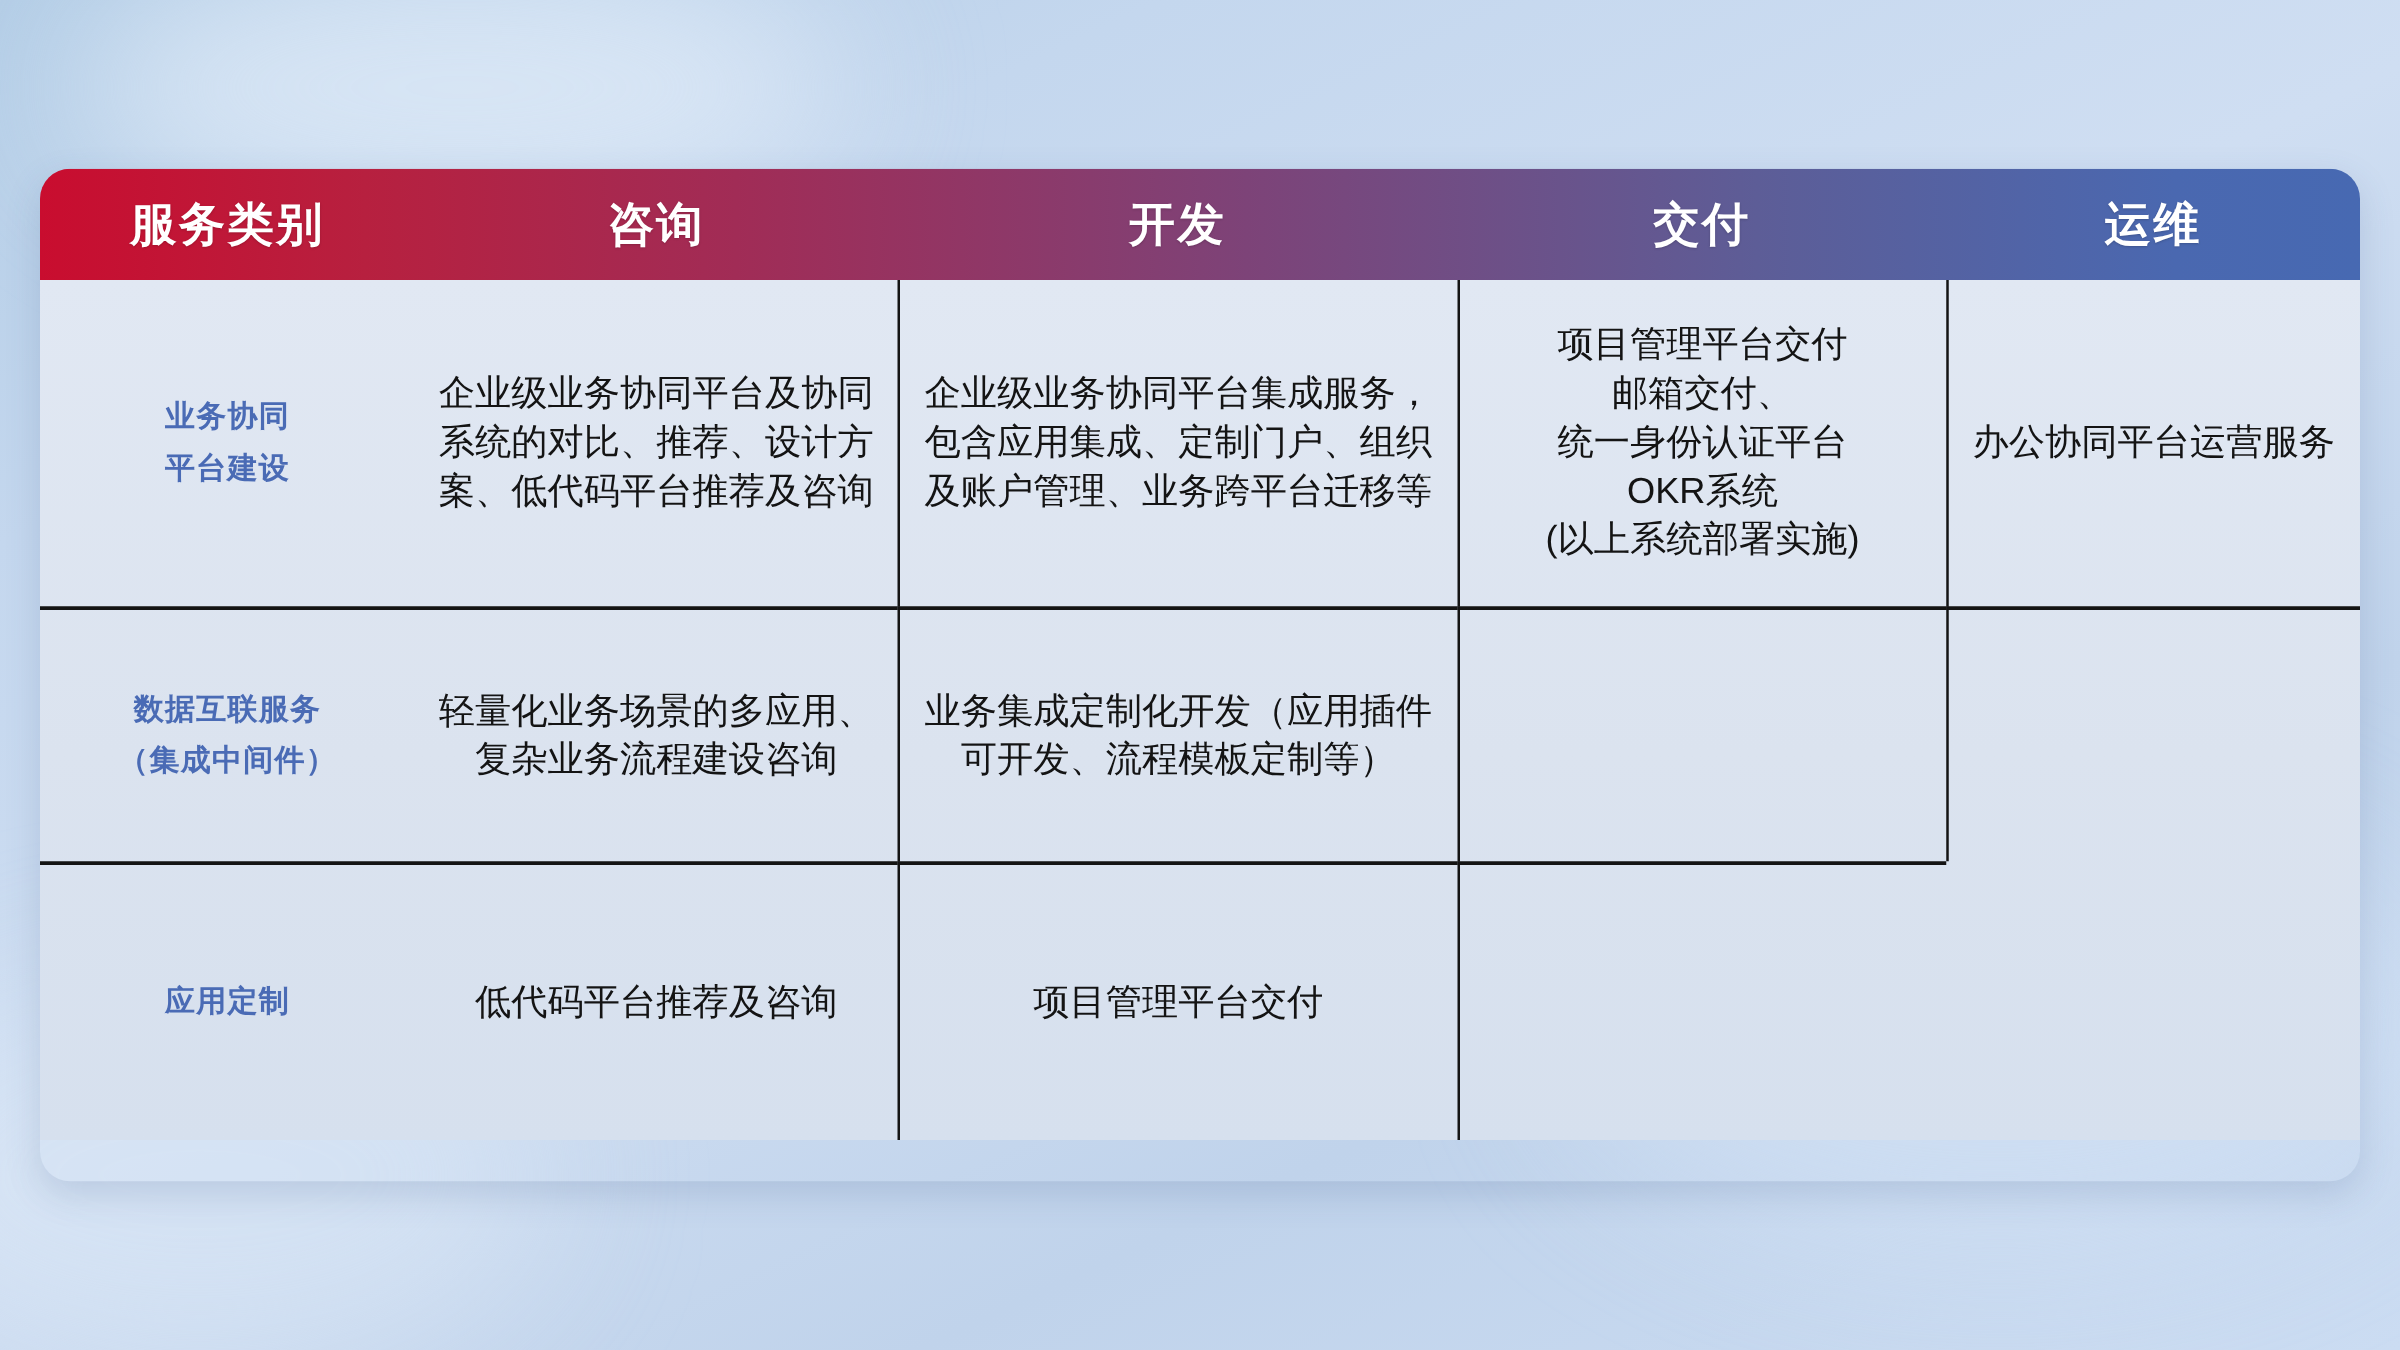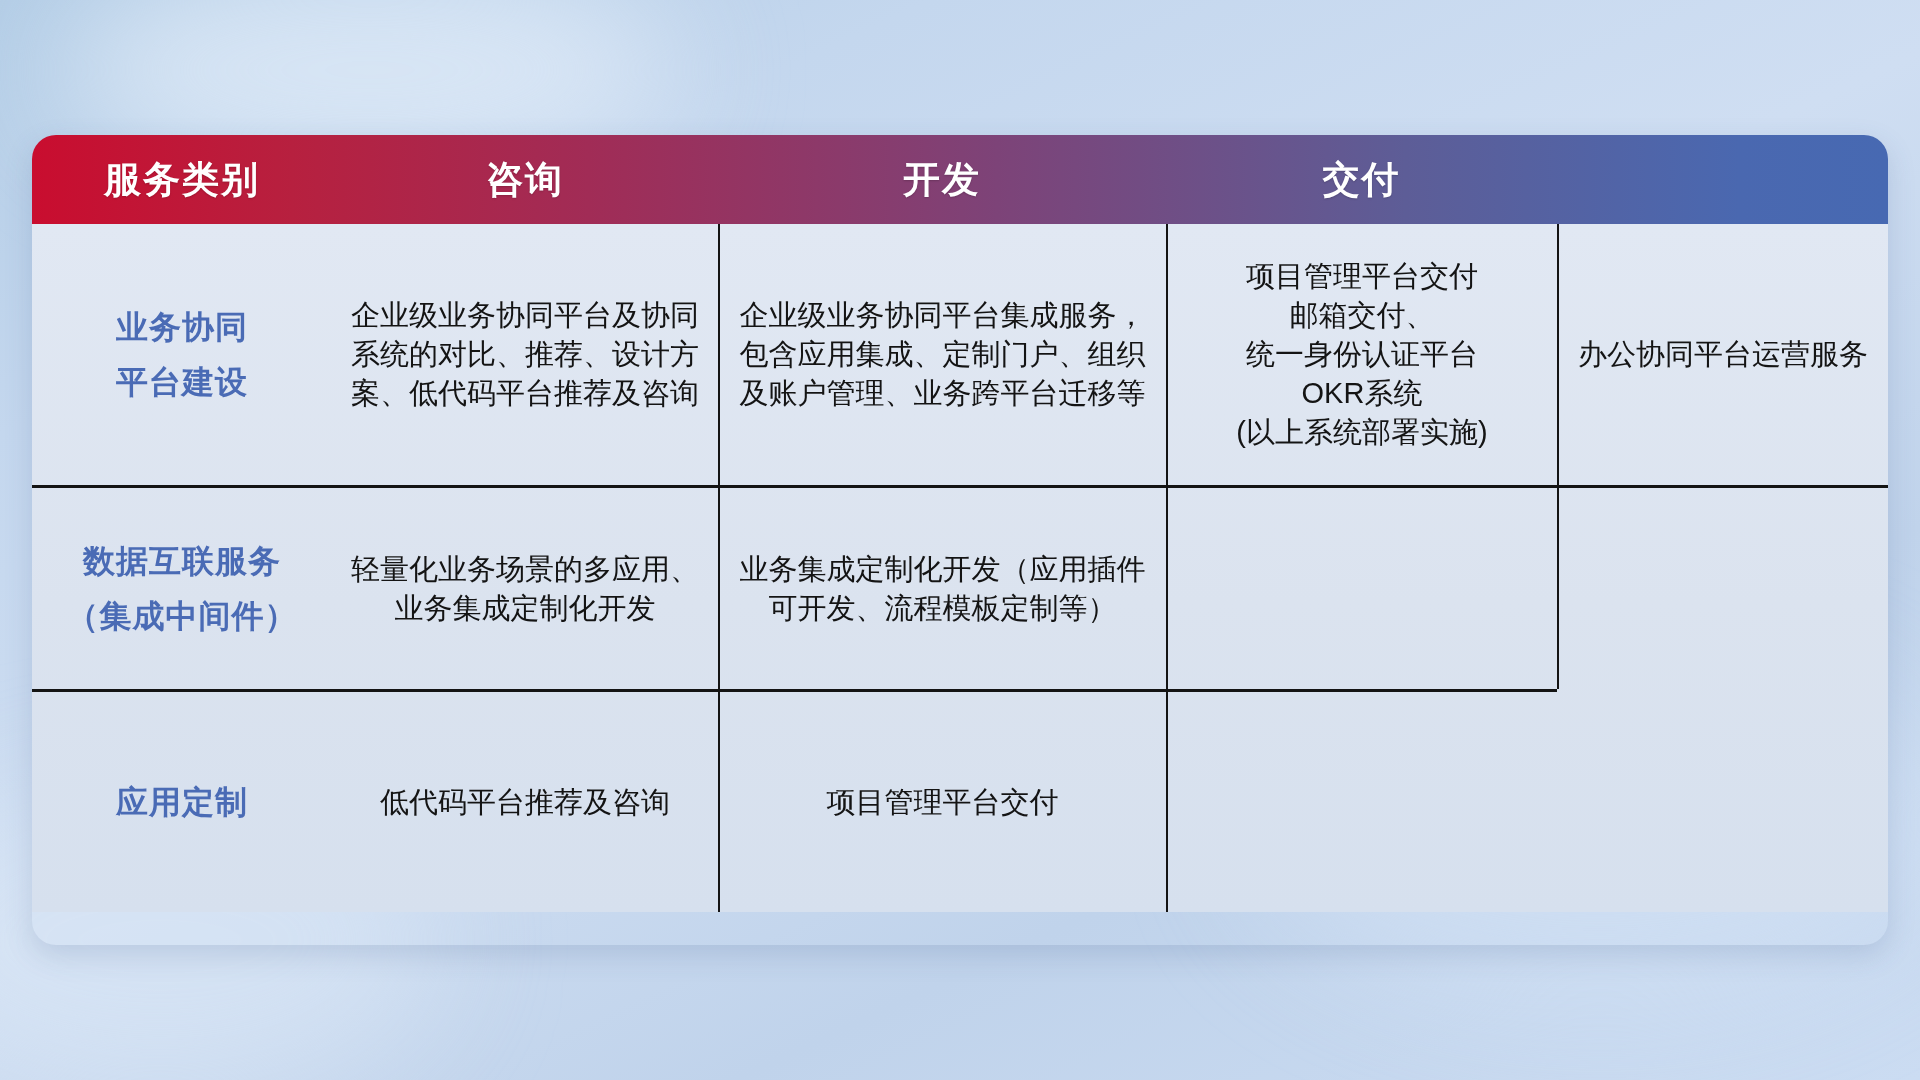--- a/index.html
+++ b/index.html
@@ -37,56 +37,57 @@
   }
   .cell{
     display:flex;align-items:center;justify-content:center;
     text-align:center;padding:10px 16px;box-sizing:border-box;
     font-size:29px;line-height:1.34;color:#141414;
     white-space:pre-line;
   }
   .cell.v-line{border-left:2px solid #141414;padding-left:15px;}
   .cell.h-line{border-top:3px solid #141414;}
   .cell.category{
-    color:#4a6bb5;font-weight:bold;font-size:32px;line-height:1.7;
+    color:#4a6bb5;font-weight:bold;font-size:24px;line-height:1.7;
     letter-spacing:1px;
   }
 </style>
 </head>
 <body>
 
 <div class="bg-glow glow-1"></div>
 <div class="bg-glow glow-2"></div>
 <div class="bg-glow glow-3"></div>
 
 <div class="table-card">
 
   <div class="table-header">
     <div class="header-cell">服务类别</div>
     <div class="header-cell">咨询</div>
     <div class="header-cell">开发</div>
     <div class="header-cell">交付</div>
+    <div class="header-cell">运维</div>
   </div>
 
   <div class="table-body">
 
     <div class="cell category">业务协同
 平台建设</div>
     <div class="cell">企业级业务协同平台及协同系统的对比、推荐、设计方案、低代码平台推荐及咨询</div>
     <div class="cell v-line">企业级业务协同平台集成服务，包含应用集成、定制门户、组织及账户管理、业务跨平台迁移等</div>
     <div class="cell v-line">项目管理平台交付
 邮箱交付、
 统一身份认证平台
 OKR系统
 (以上系统部署实施)</div>
     <div class="cell v-line">办公协同平台运营服务</div>
 
     <div class="cell category h-line">数据互联服务
 （集成中间件）</div>
-    <div class="cell h-line">轻量化业务场景的多应用、业务集成定制化开发</div>
+    <div class="cell h-line">轻量化业务场景的多应用、复杂业务流程建设咨询</div>
     <div class="cell v-line h-line">业务集成定制化开发（应用插件可开发、流程模板定制等）</div>
     <div class="cell v-line h-line"></div>
     <div class="cell v-line h-line"></div>
 
     <div class="cell category h-line">应用定制</div>
     <div class="cell h-line">低代码平台推荐及咨询</div>
     <div class="cell v-line h-line">项目管理平台交付</div>
     <div class="cell v-line h-line"></div>
   </div>
 

